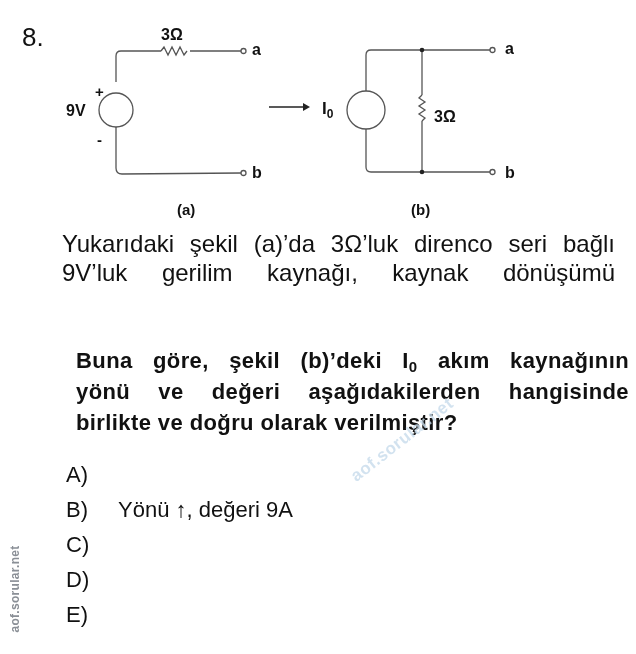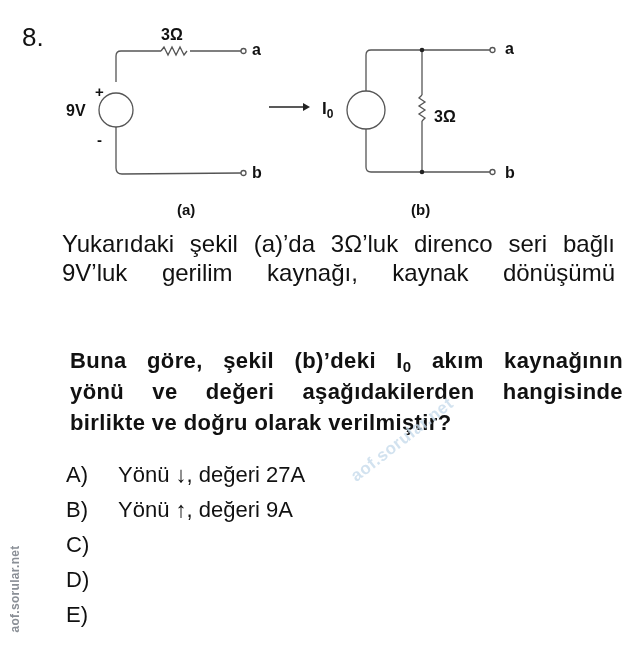--- a/index.html
+++ b/index.html
@@ -4,21 +4,21 @@
   <style>
     html, body { margin: 0; padding: 0; background: #ffffff; }
     body { width: 636px; height: 654px; position: relative; overflow: hidden; font-family: "Liberation Sans", sans-serif; color: #111; }
     .abs { position: absolute; }
     .qnum { left: 22px; top: 22px; font-size: 26px; font-weight: normal; }
     svg text { font-family: "Liberation Sans", sans-serif; fill: #111; }
     .lbl { font-weight: bold; font-size: 16px; }
     .para { left: 62px; top: 229px; width: 553px; font-size: 24px; line-height: 29px; text-align: justify; text-align-last: left; }
     .para .line { display: block; text-align: justify; text-align-last: justify; }
     .para .line.last { text-align-last: left; }
-    .question { left: 70px; top: 345px; width: 553px; font-size: 22px; line-height: 31px; font-weight: bold; letter-spacing: 0.4px; }
+    .question { left: 76px; top: 345px; width: 553px; font-size: 22px; line-height: 31px; font-weight: bold; letter-spacing: 0.4px; }
     .question .line { display: block; text-align: justify; text-align-last: justify; }
     .question .line.last { text-align-last: left; }
     .question sub { font-size: 15px; vertical-align: -4px; line-height: 0; }
     .options { left: 66px; top: 457px; font-size: 22px; }
     .opt { display: flex; height: 35px; align-items: center; }
     .opt .letter { width: 52px; }
     .watermark-side { left: -40px; top: 582px; width: 110px; transform: rotate(-90deg); color: #8a8f96; font-size: 12px; font-weight: bold; text-align: center; letter-spacing: 0.3px; }
     .watermark-diag { left: 340px; top: 430px; transform: rotate(-38deg); color: #c8dcec; font-size: 17px; font-weight: bold; opacity: 0.8; letter-spacing: 0.5px; }
   </style>
 </head>
@@ -78,21 +78,20 @@
 
 <div class="abs question">
   <span class="line"><span>Buna göre, şekil (b)’deki I</span><sub>0</sub><span> akım kaynağının</span></span>
   <span class="line">yönü ve değeri aşağıdakilerden hangisinde</span>
   <span class="line last">birlikte ve doğru olarak verilmiştir?</span>
 </div>
 
 <div class="abs options">
   <div class="opt">
       <span class="letter">A)</span>
-      <span>Yönü ↓, değeri 27A</span>
     </div>
   <div class="opt">
       <span class="letter">B)</span>
       <span>Yönü ↑, değeri 9A</span>
     </div>
   <div class="opt">
       <span class="letter">C)</span>
     </div>
   <div class="opt">
       <span class="letter">D)</span>

